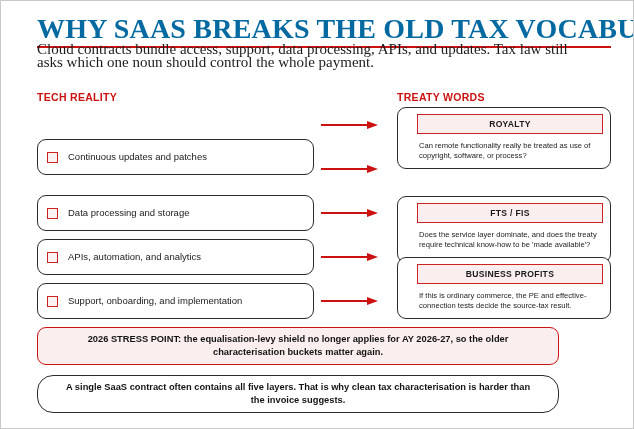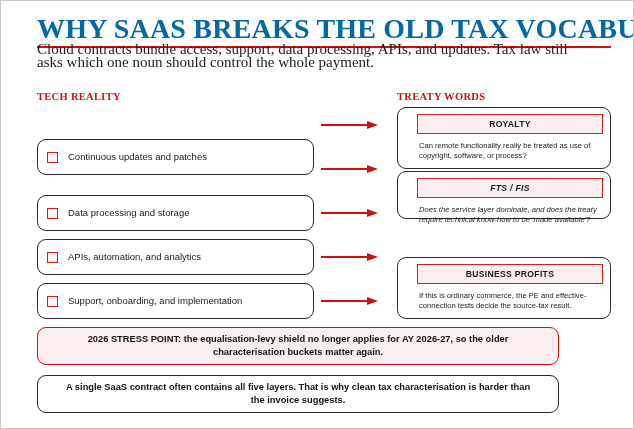--- a/index.html
+++ b/index.html
@@ -47,21 +47,21 @@
     width: 560px;
     font-family: "Liberation Serif", serif;
     font-size: 15px;
     line-height: 13px;
     color: #1c1c1c;
   }
 
   
   .col-head {
     position: absolute;
-    font-family: Liberation Serif, serif;
+    font-family: Liberation Sans, sans-serif;
     font-weight: bold;
     font-size: 10.5px;
     letter-spacing: 0.3px;
     color: #cc1111;
   }
   #head-left  { left: 36px;  top: 90px; }
   #head-right { left: 396px; top: 90px; }
 
   
   .tech-card {
@@ -168,21 +168,21 @@
     top: 326px;
     height: 38px;
     border: 1.6px solid #cc1111;
     border-radius: 9px;
     background: #fbeeee;
   }
   #banner-summary {
     top: 374px;
     height: 38px;
     border: 1.6px solid #2b2b2b;
-    border-radius: 9px;
+    border-radius: 16px;
     background: #ffffff;
   }
 </style>
 </head>
 <body>
 
 <div id="page">
 
   <div class="title">WHY SAAS BREAKS THE OLD TAX VOCABULARY</div>
   <div class="title-rule"></div>
@@ -227,21 +227,21 @@
   <div class="arrow" style="top:296px;">
     <span class="shaft"></span>
     <span class="head"></span>
   </div>
 
   <div class="treaty-card" style="top:106px; height:62px;">
     <div class="treaty-head">ROYALTY</div>
     <div class="treaty-body">Can remote functionality really be treated as use of copyright, software, or process?</div>
   </div>
 
-  <div class="treaty-card" style="top:170px; height:48px;font-style:italic;">
+  <div class="treaty-card" style="top:195px; height:67px;">
     <div class="treaty-head">FTS / FIS</div>
     <div class="treaty-body">Does the service layer dominate, and does the treaty require technical know-how to be 'made available'?</div>
   </div>
 
   <div class="treaty-card" style="top:256px; height:62px;">
     <div class="treaty-head">BUSINESS PROFITS</div>
     <div class="treaty-body">If this is ordinary commerce, the PE and effective-connection tests decide the source-tax result.</div>
   </div>
 
   <div class="banner" id="banner-stress">2026 STRESS POINT: the equalisation-levy shield no longer applies for AY 2026-27, so the older characterisation buckets matter again.</div>

